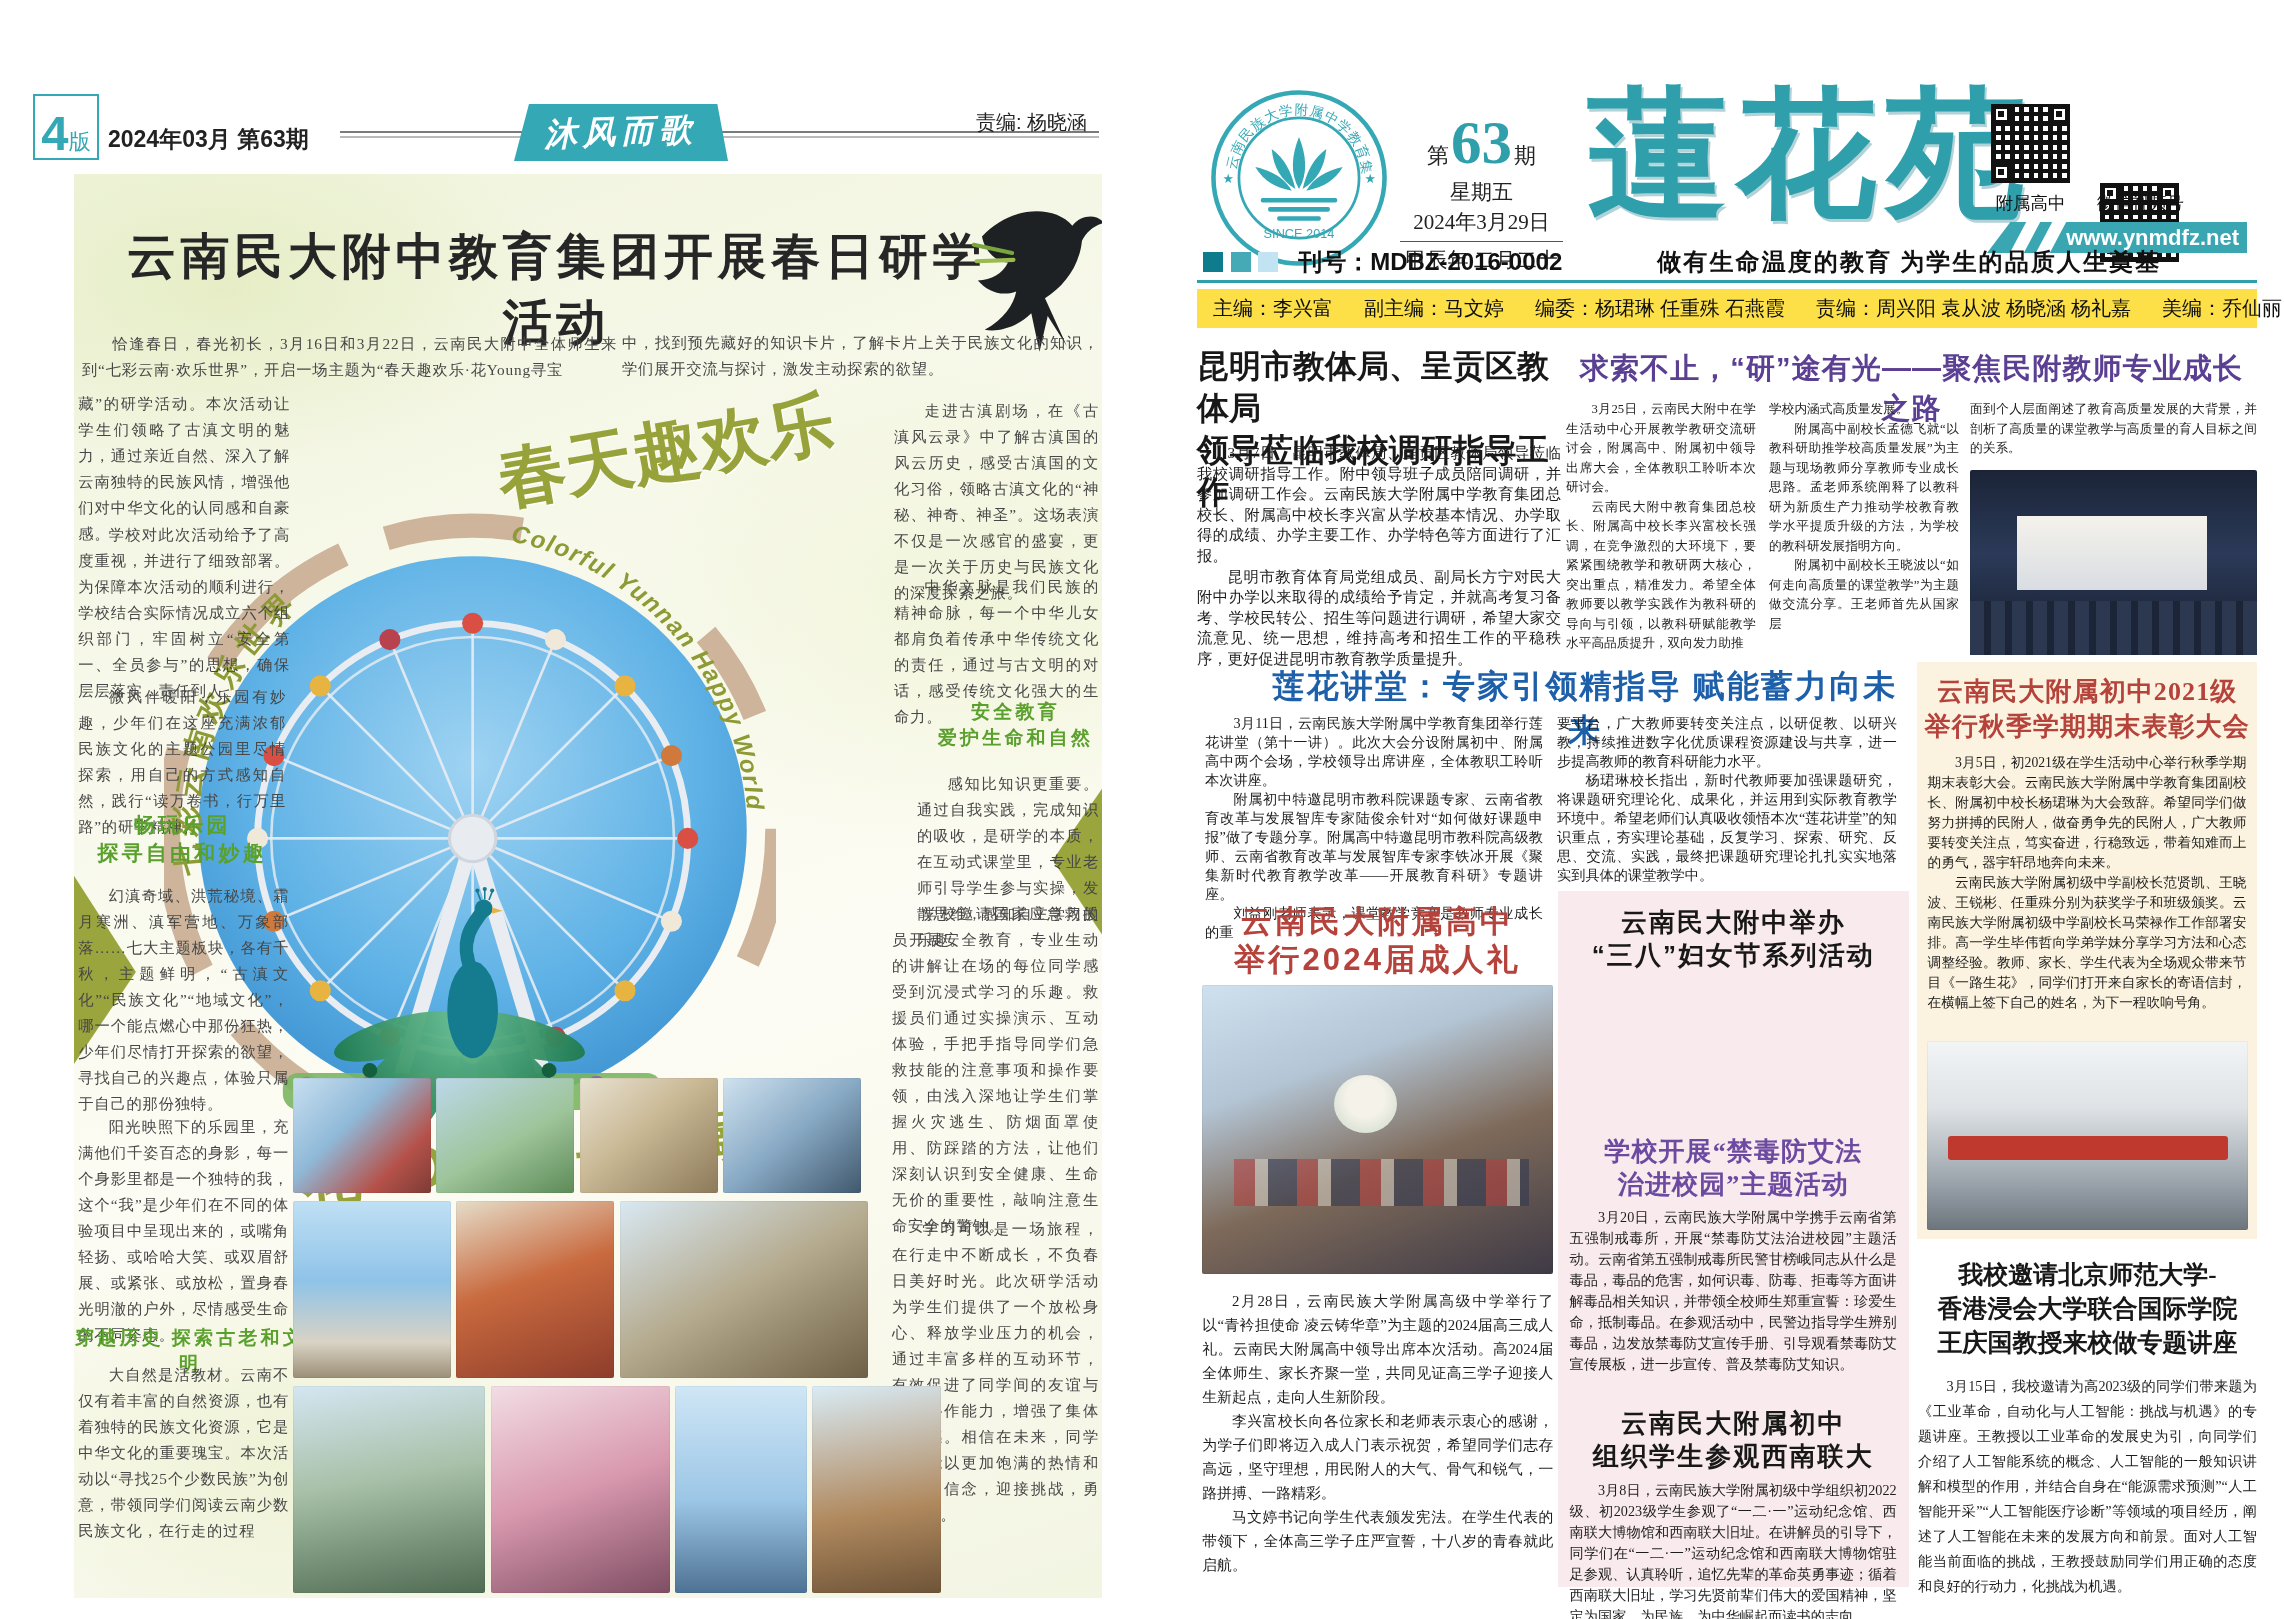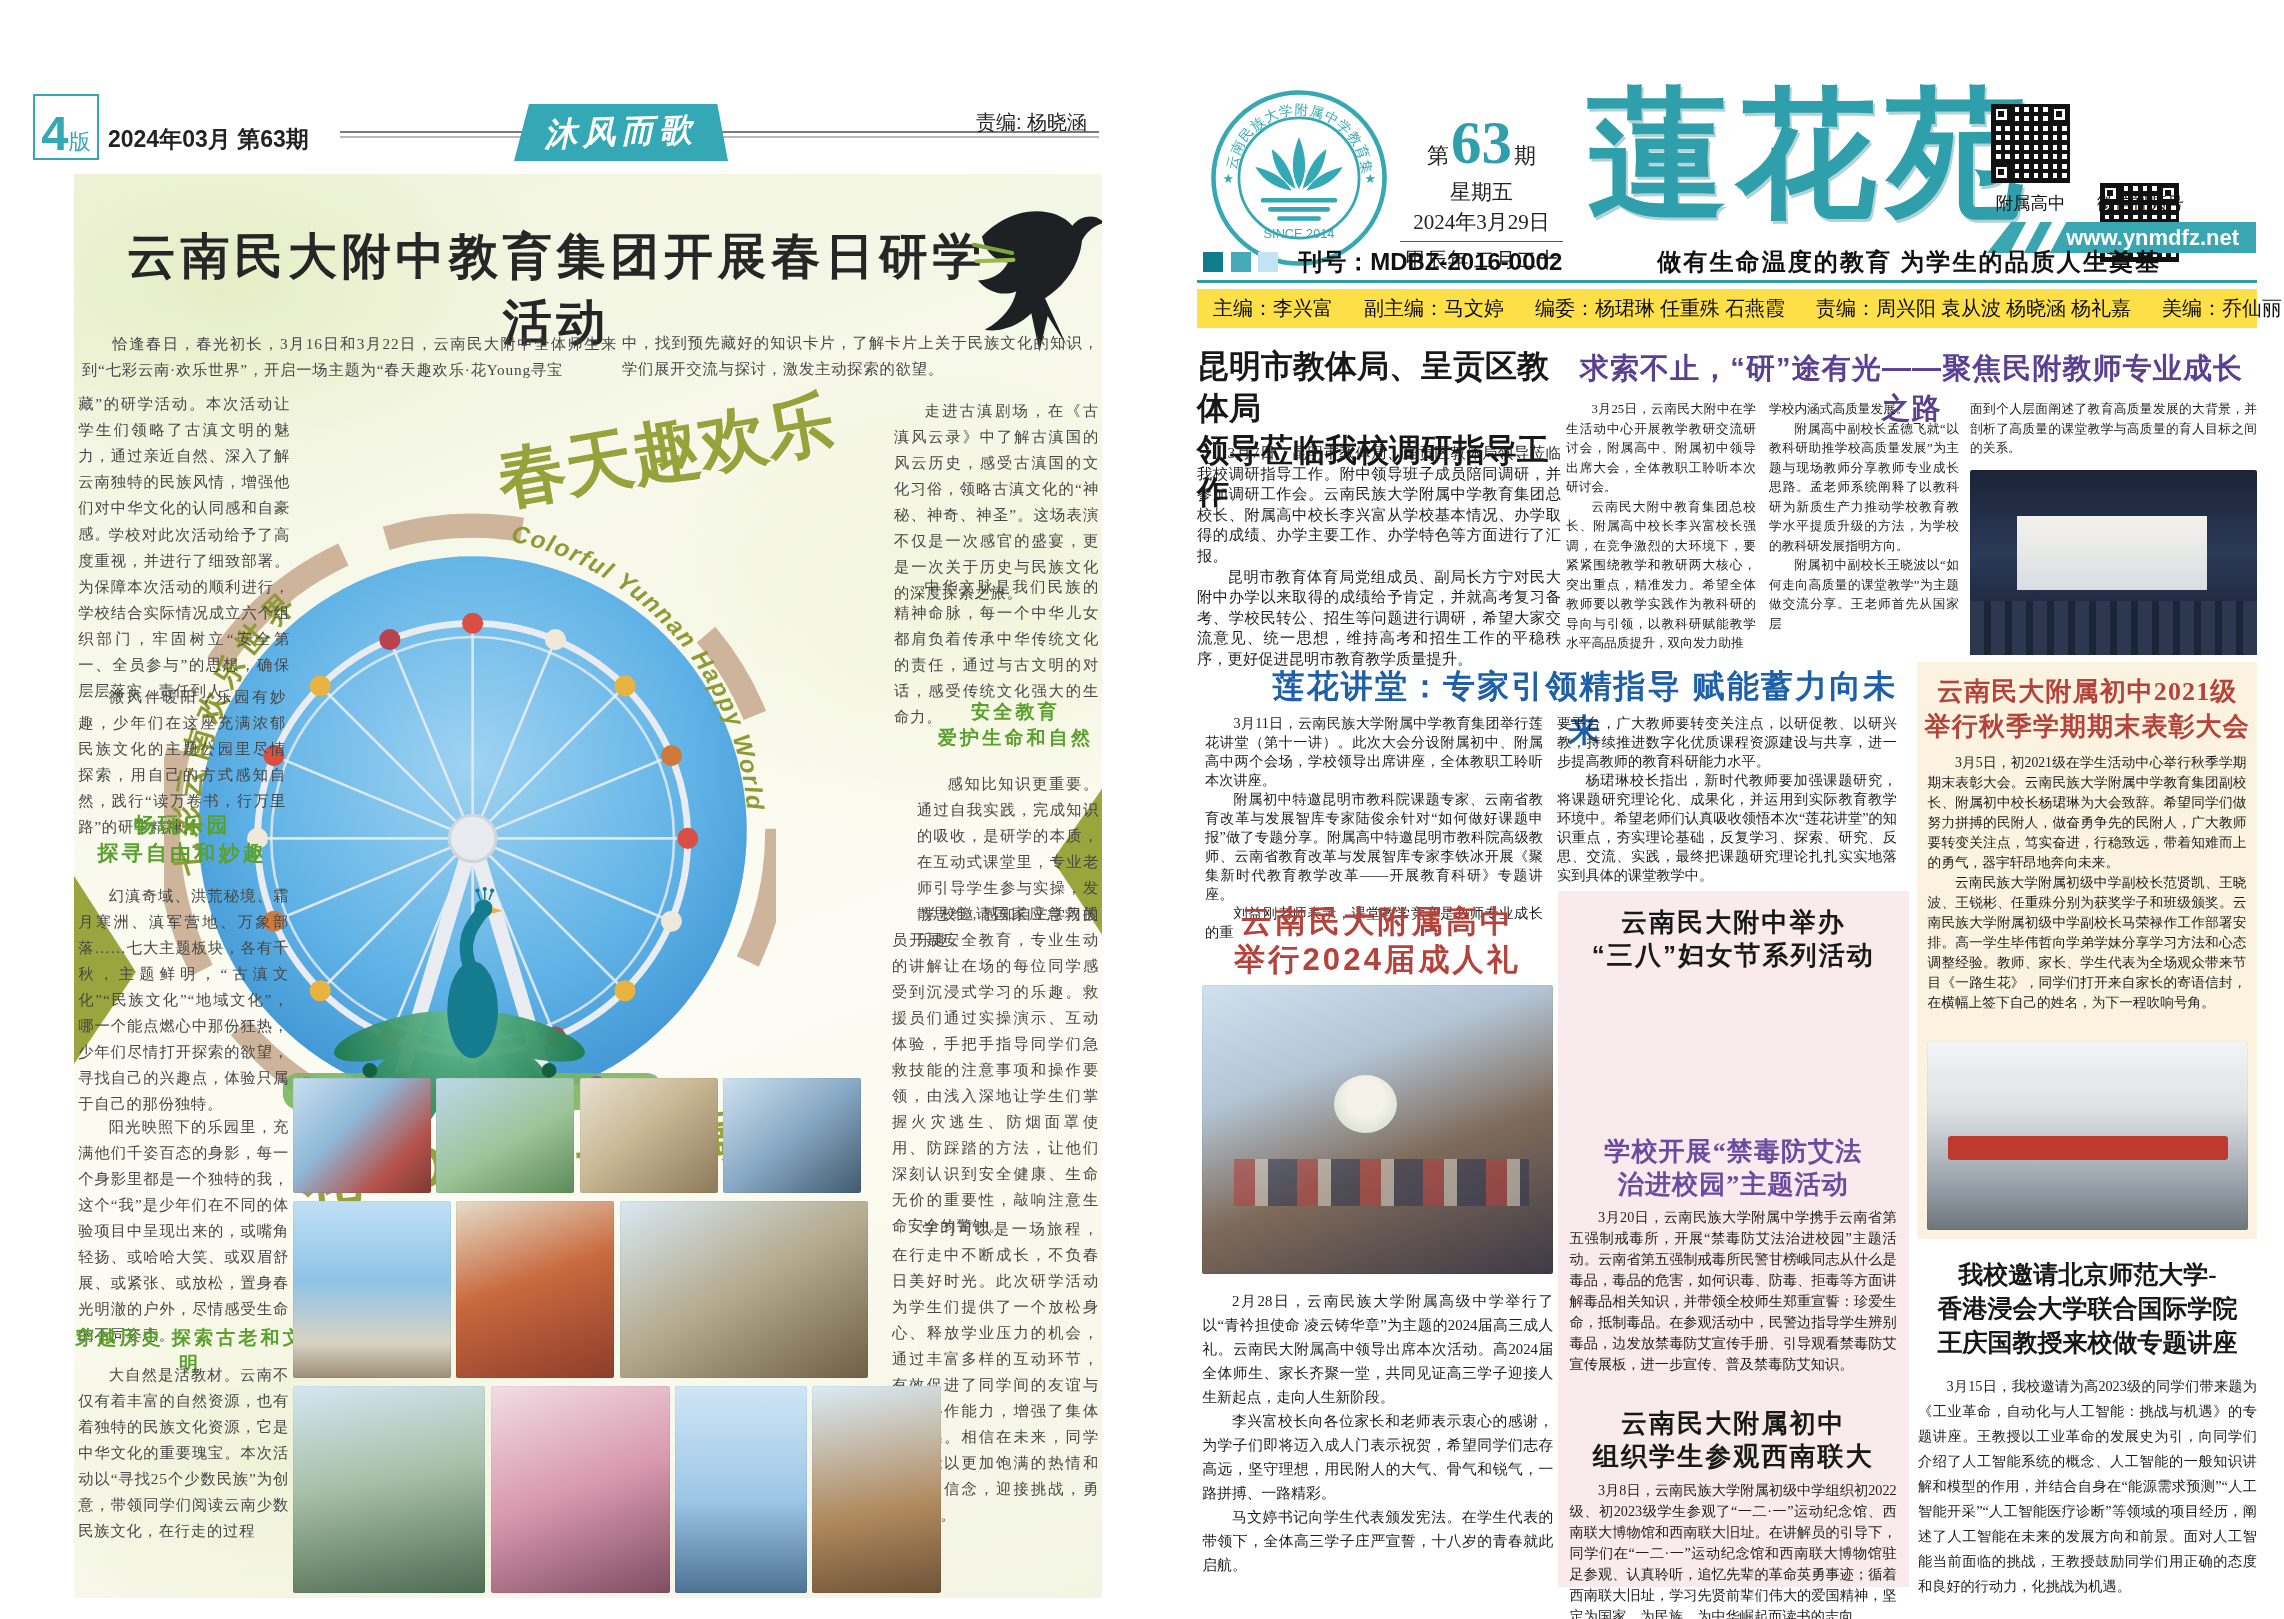--- a/index.html
+++ b/index.html
@@ -42,21 +42,21 @@
   .rp-issue{font-size:21px;color:#222;text-align:center;line-height:29.5px;}
   .rp-title{font-size:140px;font-weight:900;color:#2f9fab;letter-spacing:9.5px;
             text-shadow:2.1px 2.6px 0 rgba(32,130,142,.35);white-space:nowrap;}
   .qr{width:79px;height:79px;background:
         repeating-linear-gradient(0deg,#111 0 4.7px,transparent 4.7px 9.5px),
         repeating-linear-gradient(90deg,#111 0 4.7px,#fff 4.7px 9.5px);
       position:relative;}
   .fm{position:absolute;width:21px;height:21px;border:5.3px solid #111;background:#fff;box-sizing:border-box;}
   .fm::after{content:"";position:absolute;left:2.1px;top:2.1px;width:6.3px;height:6.3px;background:#111;}
   .webbanner{background:#3aa6b2;color:#fff;display:flex;align-items:center;justify-content:flex-end;
-             padding-right:17px;font-size:22px;font-weight:bold;clip-path:polygon(9% 0,100% 0,100% 100%,0 100%);}
+             padding-right:8px;font-size:22px;font-weight:bold;clip-path:polygon(9% 0,100% 0,100% 100%,0 100%);}
   .slash{position:absolute;top:0;width:13.7px;height:100%;background:#fff;transform:skewX(-28deg);}
   .sq{width:20px;height:20px;display:inline-block;margin-right:7.4px;}
   .ed-strip{background:#fde047;color:#0e0e0e;display:flex;align-items:center;font-size:20px;
             padding:0 16px;gap:31px;white-space:nowrap;}
   .h-black{font-weight:900;color:#181818;}
   .h-purple{font-weight:900;color:#5b3f92;}
   .h-blue{font-weight:900;color:#1d5fa9;}
   .h-red{font-weight:900;color:#b5423b;}
   .rp-b{color:#1d1d1d;}
   .pinkbox{background:#f9eaee;}

